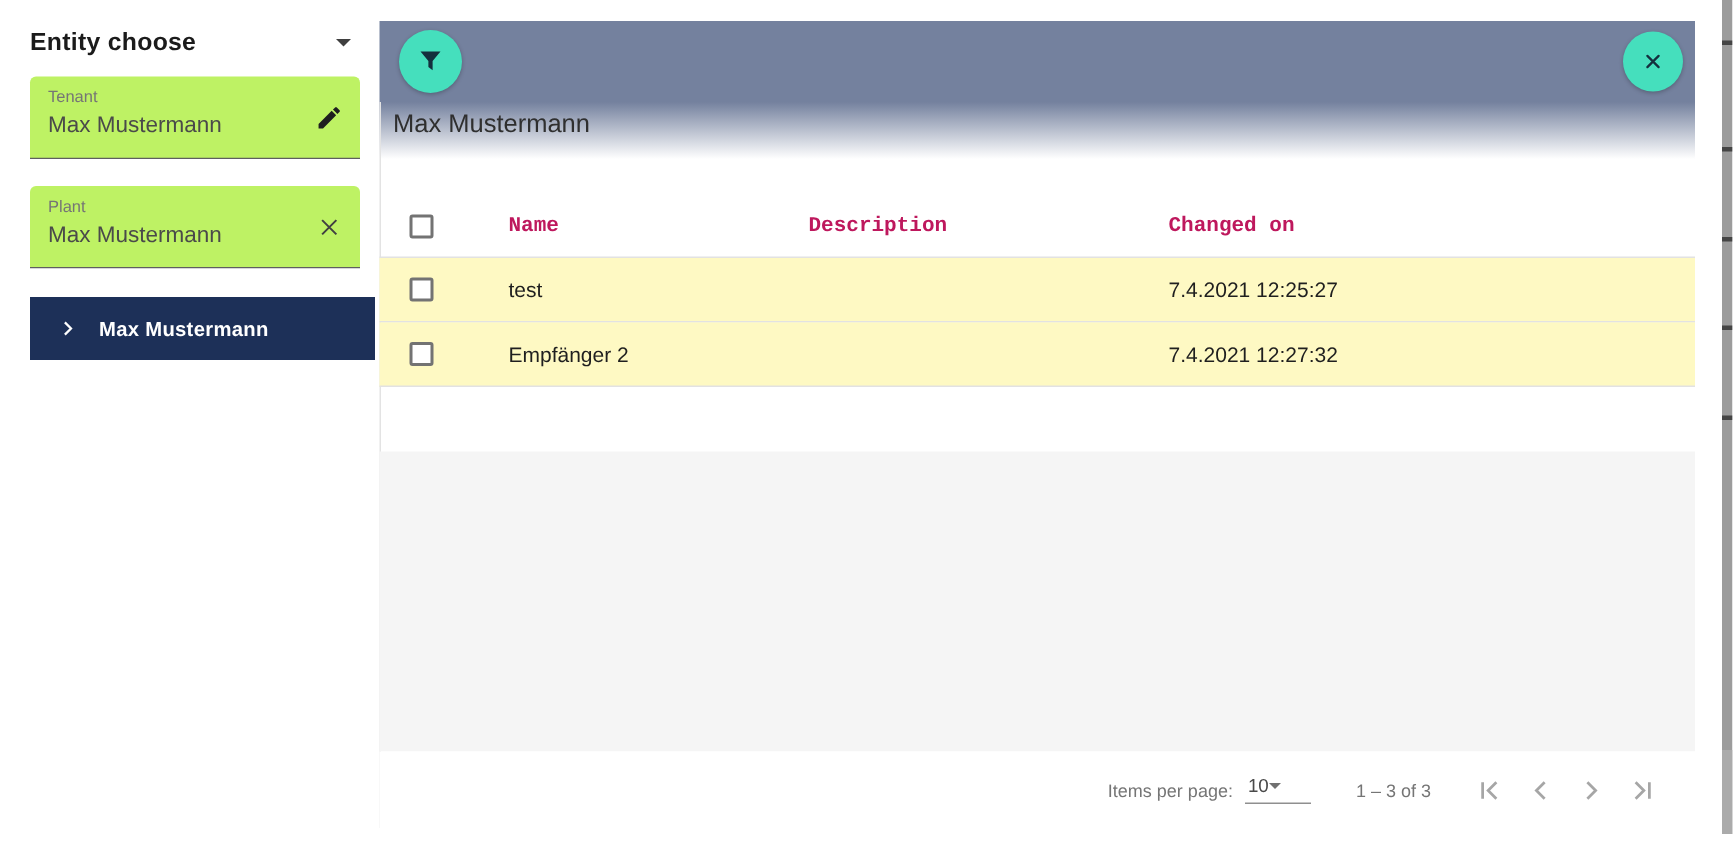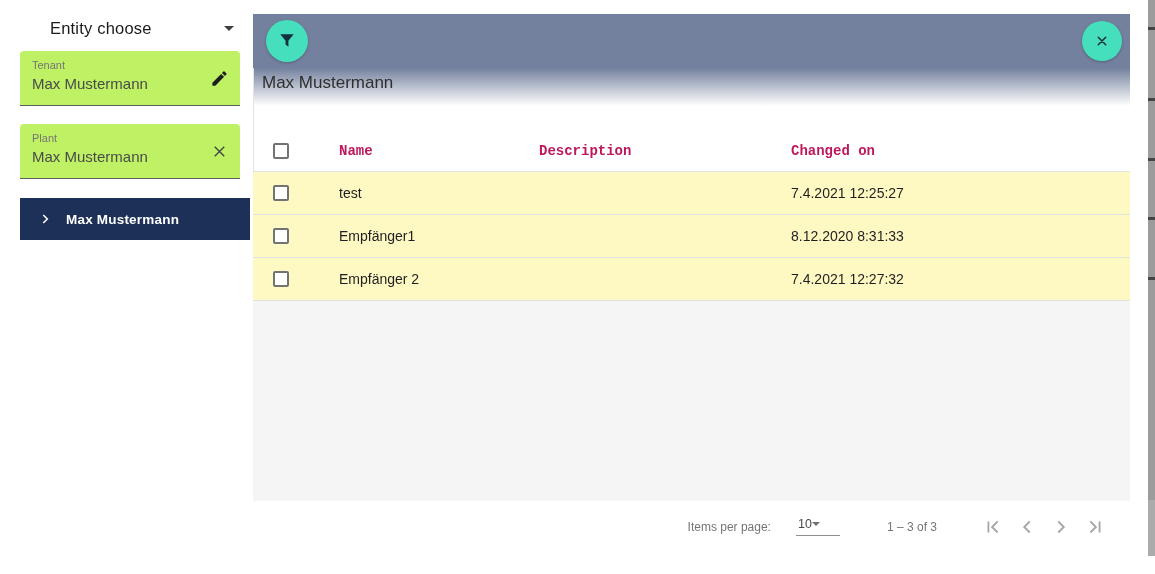--- a/index.html
+++ b/index.html
@@ -2,21 +2,21 @@
 <html><head>
 <meta charset="utf-8">
 <style>
   * { margin:0; padding:0; box-sizing:border-box; }
   html,body { width:1155px; height:574px; background:#fff; font-family:"Liberation Sans", sans-serif; overflow:hidden; }
   .screen { position:relative; width:1155px; height:574px; background:#fff; }
 
   
   .sidebar { position:absolute; left:0; top:0; width:253px; height:574px; background:#fff; }
   .sidebar-header { position:absolute; left:20px; top:16px; width:220px; height:24px; display:flex; align-items:center; justify-content:space-between; cursor:pointer; }
-  .sidebar-title { font-size:16.5px; font-weight:normal; color:#1b1b1b; letter-spacing:.2px;margin-left:30px; }
+  .sidebar-title { font-size:16.5px; font-weight:bold; color:#1b1b1b; letter-spacing:.2px; }
   .caret-down { width:0; height:0; border-left:5px solid transparent; border-right:5px solid transparent; border-top:5px solid #3f3f3f; margin-right:6px; }
   .field-card { position:absolute; left:20px; width:220px; height:55px; background:#bef264; border-bottom:1px solid #5f5f5f; border-radius:4px 4px 0 0; padding:8px 40px 8px 12px; }
   .field-card.tenant { top:51px; }
   .field-card.plant  { top:124px; }
   .field-label { display:block; font-size:11px; color:#757575; margin-bottom:4px; }
   .field-value { display:block; font-size:15px; color:#4a4a4a; white-space:nowrap; }
   .field-icon-btn { position:absolute; right:9px; top:50%; transform:translateY(-50%); width:24px; height:24px; display:flex; align-items:center; justify-content:center; cursor:pointer; background:none; border:none; }
   .nav-item { position:absolute; left:20px; top:198px; width:230px; height:42px; background:#1d3058; display:flex; align-items:center; cursor:pointer; }
   .nav-chevron { margin:0 14px 0 18px; display:flex; align-items:center; }
   .nav-label { color:#fff; font-size:13.5px; font-weight:bold; letter-spacing:.2px; }
@@ -37,27 +37,27 @@
 
   
   .thead { position:absolute; left:0; top:131px; width:877px; height:41px; border-bottom:1px solid #e2e2e2; }
   .tbody { position:absolute; left:0; top:172px; width:877px; }
   .trow { position:relative; width:877px; height:43px; border-bottom:1px solid #e2e2e2; background:#fef9c3; cursor:pointer; }
   .thead { position:absolute; }
   .cell { position:absolute; top:50%; transform:translateY(-50%); font-size:14px; color:#1f1f1f; white-space:nowrap; }
   .cell.c-check { left:20px; }
   .cell.c-name { left:86px; }
   .cell.c-desc { left:286px; }
-  .cell.c-changed { left:538px;text-align:right; }
+  .cell.c-changed { left:526px;text-align:right; }
   .th { font-weight:bold; color:#be185d;font-family:Liberation Mono, monospace; }
   .checkbox { display:block; width:16px; height:16px; border:2px solid #737373; border-radius:2px; background:#fff; cursor:pointer; }
   .empty-area { position:absolute; left:0; top:301px; width:877px; height:200px; background:#f5f5f5; }
 
   
-  .paginator { position:absolute; left:0; top:501px; width:877px; height:51px; background:#fff; display:flex; align-items:center; justify-content:flex-end; padding-right:18px;gap:17px; }
+  .paginator { position:absolute; left:0; top:501px; width:877px; height:51px; background:#fff; display:flex; align-items:center; justify-content:flex-end; padding-right:18px; }
   .pp-label { font-size:12px; color:#757575; }
   .pp-select { position:relative; width:44px; margin-left:8px; border-bottom:1px solid #8f8f8f; padding:0 2px 4px 2px; display:flex; align-items:center; justify-content:flex-start; cursor:pointer; }
   .pp-value { font-size:12.5px; color:#4a4a4a; }
   .pp-caret { width:0; height:0; border-left:4px solid transparent; border-right:4px solid transparent; border-top:4px solid #707070; }
   .pp-range { font-size:12px; color:#757575; margin-left:30px; }
   .pg-btns { display:flex; align-items:center; margin-left:22px; }
   .pg-btn { width:34px; height:34px; background:none; border:none; display:flex; align-items:center; justify-content:center; cursor:pointer; }
   .pg-btn svg { stroke:#a6a6a6; fill:none; stroke-width:2; }
 
   
@@ -143,28 +143,20 @@
             <span class="checkbox"></span>
           </span>
         <span class="cell c-name">test</span>
         <span class="cell c-desc"></span>
         <span class="cell c-changed">7.4.2021 12:25:27</span>
       </div>
       <div class="trow">
         <span class="cell c-check">
             <span class="checkbox"></span>
           </span>
-        <span class="cell c-name">Empfänger1</span>
-        <span class="cell c-desc"></span>
-        <span class="cell c-changed">8.12.2020 8:31:33</span>
-      </div>
-      <div class="trow">
-        <span class="cell c-check">
-            <span class="checkbox"></span>
-          </span>
         <span class="cell c-name">Empfänger 2</span>
         <span class="cell c-desc"></span>
         <span class="cell c-changed">7.4.2021 12:27:32</span>
       </div>
     </div>
 
     <div class="empty-area"></div>
 
     <div class="paginator">
       <span class="pp-label">Items per page:</span>

